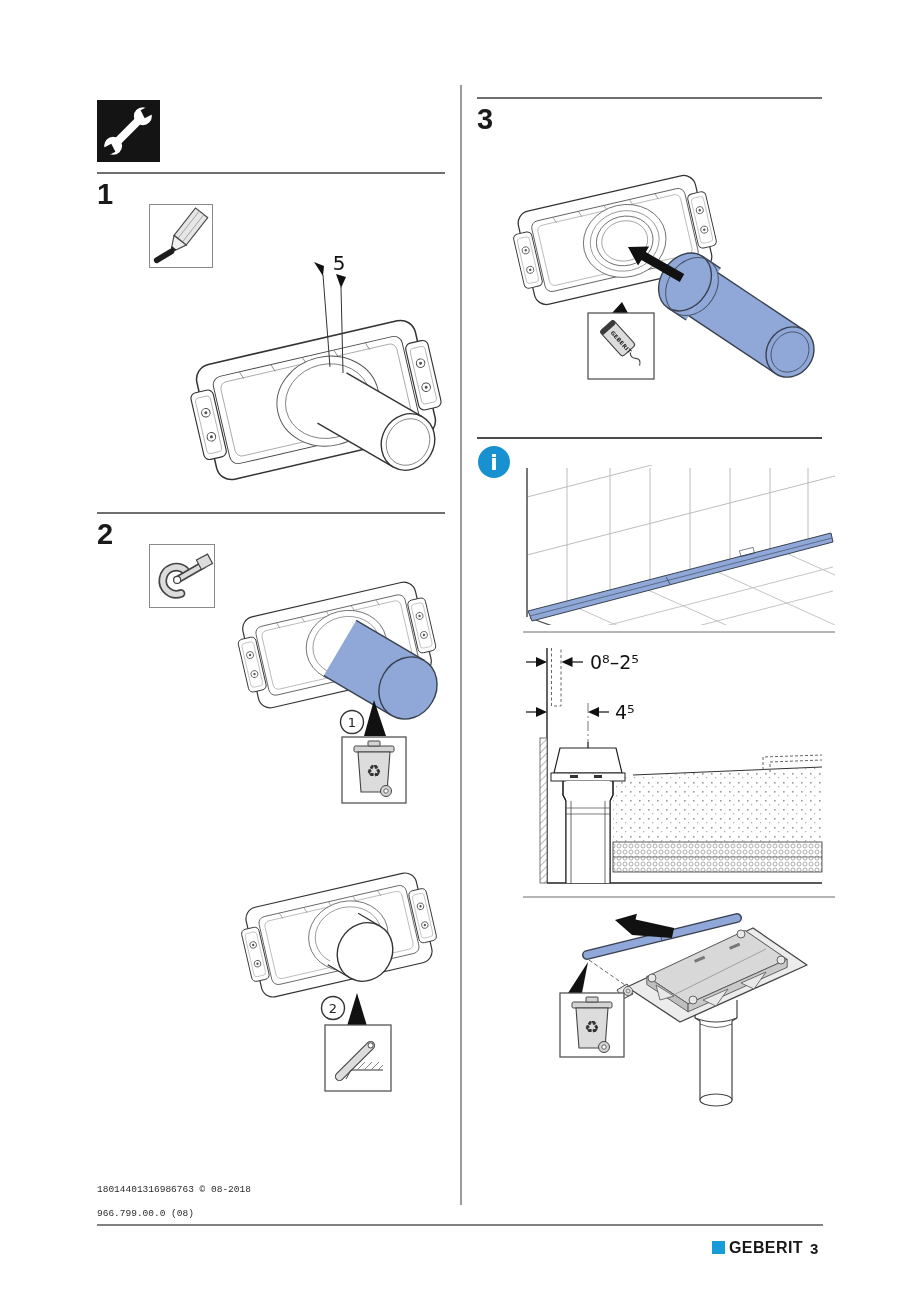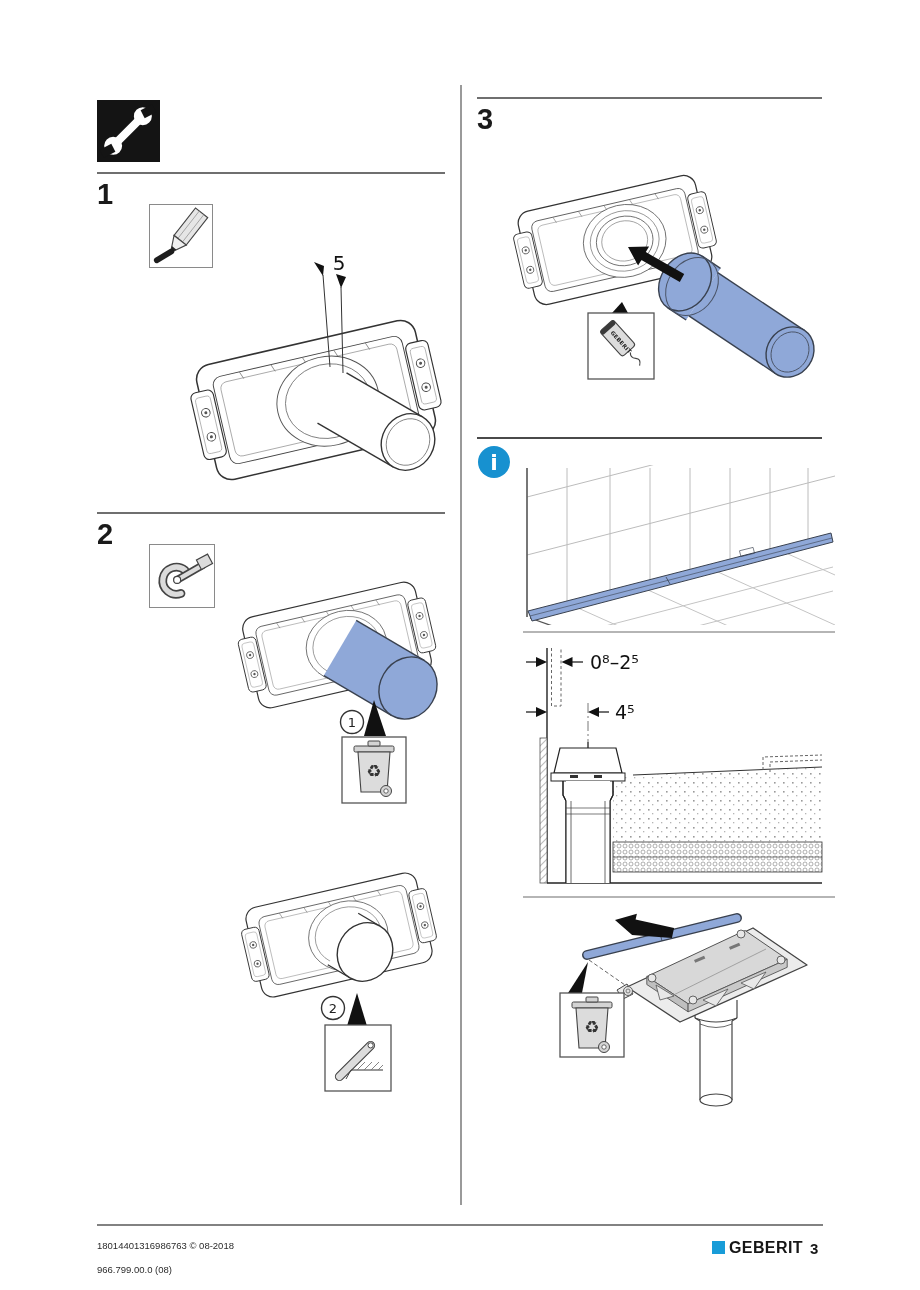--- a/index.html
+++ b/index.html
@@ -330,20 +330,20 @@
 
     <polygon points="67,15 88.9,8.7 87.6,14.5 126.1,23.1 123.9,32.9 84.1,30.1" fill="#111"></polygon>
 
     <line x1="41" y1="55" x2="77" y2="80" stroke="#555" stroke-width="0.9" stroke-dasharray="4,2.5"></line>
     <polygon points="40,57 20,88 34,88" fill="#111"></polygon>
     <rect x="12" y="88" width="64" height="64" fill="#fff" stroke="#555" stroke-width="1.3"></rect>
     <use href="#binico" transform="translate(44,118)"></use>
   </svg>
 
   <div class="abs" style="left:97px;top:1224px;width:726px;height:2px;background:#828282;"></div>
-  <div id="footer-left" class="abs" style="left:97px;top:1240px;"><span>18014401316986763 © 08-2018</span><br>
+  <div id="footer-left" class="abs" style="left:97px;top:1184px;font-family:Liberation Mono, monospace;"><span>18014401316986763 © 08-2018</span><br>
 <span>966.799.00.0 (08)</span></div>
 
   <div class="abs" style="left:712px;top:1241px;width:13px;height:13px;background:#189CD8;"></div>
   <div id="brand-text" class="abs" style="left:729px;top:1239px;">GEBERIT</div>
   <div id="page-num" class="abs" style="left:810px;top:1240px;">3</div>
 
 </div>
 
 </body></html>

